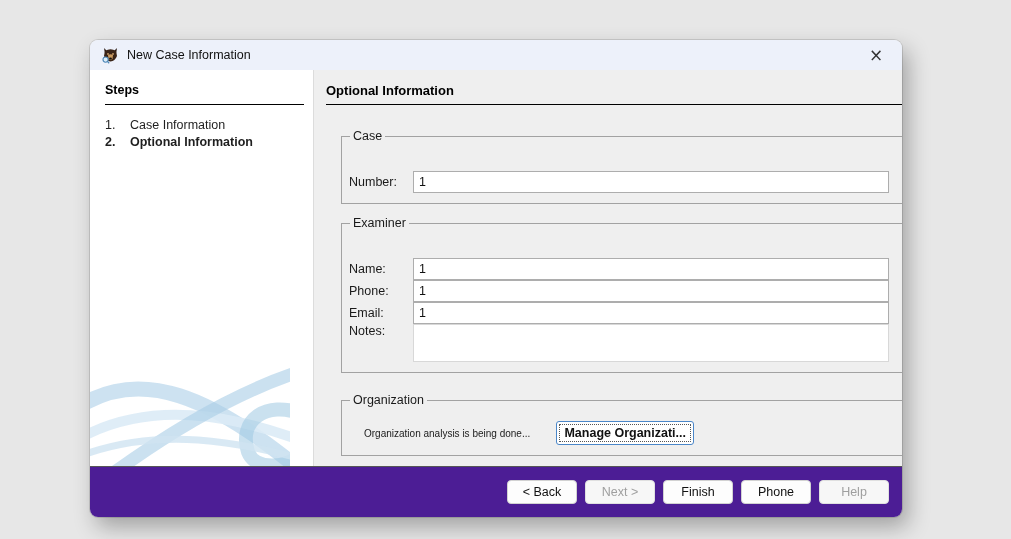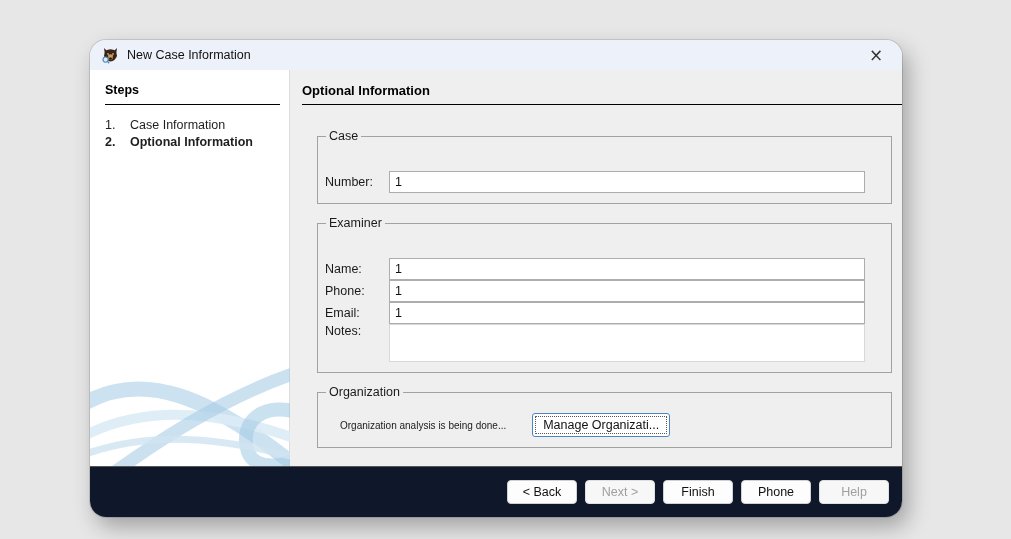--- a/index.html
+++ b/index.html
@@ -9,21 +9,21 @@
     background:#e7e7e7;
     position:relative;
     overflow:hidden;
     color:#1a1a1a;
   }
   .stage { position:absolute; inset:0; }
 
   
   .dialog {
     position:absolute; left:90px; top:40px; width:812px; height:477px;
-    border-radius:16px; background:#efefef; overflow:hidden;
+    border-radius:8px; background:#efefef; overflow:hidden;
     box-shadow: 0 0 0 1px rgba(0,0,0,0.12), 6px 10px 22px rgba(0,0,0,0.30);
   }
 
   
   .titlebar {
     position:absolute; left:0; top:0; right:0; height:30px;
     background:#edf1fa;
     display:flex; align-items:center; padding-left:12px;
   }
   .titlebar .app-icon { width:17px; height:17px; display:inline-block; }
@@ -33,21 +33,21 @@
     display:flex; align-items:center; justify-content:center;
     font-size:17px; color:#333; cursor:pointer; background:transparent; border:none;
     font-family:"DejaVu Sans", sans-serif;
   }
 
   
   .content { position:absolute; left:0; top:30px; right:0; bottom:51px; display:flex; }
 
   
   .sidebar {
-    width:200px; background:#ffffff; position:relative;
+    width:224px; background:#ffffff; position:relative;
     border-right:1px solid #dcdcdc; flex:none;
     padding:13px 9px 0 15px;
   }
   .steps-heading { font-size:12.5px; font-weight:bold; color:#000; }
   .steps-rule { border:none; border-top:1px solid #000; margin:7px 0 12px 0; }
   .step-item { display:flex; font-size:12.5px; line-height:17px; color:#1f1f1f; }
   .step-item .num { width:25px; flex:none; }
   .step-item.active { font-weight:bold; }
   .watermark { position:absolute; left:0; right:1px; bottom:0; height:110px; pointer-events:none; }
 
@@ -56,21 +56,21 @@
   .main-title { font-size:13px; font-weight:bold; color:#000; }
   .main-rule { border:none; border-top:1px solid #000; margin:6px 0 0 0; }
 
   fieldset {
     border:1px solid #a2a2a2; margin:0 10px 0 15px; padding:8px 26px 10px 7px;
     background:transparent;
   }
   fieldset legend { font-size:12.5px; color:#1a1a1a; padding:0 3px; margin-left:1px; }
   .fs-case { margin-top:24px; }
   .fs-examiner { margin-top:12px; }
-  .fs-org { margin-top:12px; }
+  .fs-org { margin-top:20px; }
 
   .form-row { display:flex; align-items:center; }
   .form-row.first { margin-top:20px; }
   .form-row .lbl { width:64px; flex:none; font-size:12.5px; color:#1a1a1a; }
   .form-row input[type="text"] {
     flex:none; width:476px; height:22px;
     border:1px solid #adadad; background:#fff; font-size:12.5px;
     padding:0 5px; font-family:inherit; color:#111; outline:none;
   }
   .form-row.notes { align-items:flex-start; }
@@ -90,31 +90,31 @@
   }
   .combo .combo-value { flex:1; }
   .combo .chev {
     width:8px; height:8px; border-right:1.5px solid #6b6b6b; border-bottom:1.5px solid #6b6b6b;
     transform:rotate(45deg) translateY(-2px); margin-left:4px; flex:none;
   }
   .manage-btn {
     margin-left:13px; width:138px; height:24px; background:#fff;
     border:1px solid #4a86c8; border-radius:3px; font-size:12.5px; color:#111;
     font-family:inherit; position:relative; cursor:pointer; flex:none;
-    white-space:nowrap; overflow:hidden;
+    white-space:nowrap; overflow:hidden;font-weight:bold;
   }
   .manage-btn::after {
     content:""; position:absolute; inset:2px; border:1px dotted #555; border-radius:1px;
     pointer-events:none;
   }
 
   
   .footer {
     position:absolute; left:0; right:0; bottom:0; height:51px;
-    background:#0f172a; border-top:1px solid #565656;
+    background:#4c1d95; border-top:1px solid #565656;
     display:flex; align-items:center; justify-content:flex-end;
     gap:8px; padding-right:13px;
   }
   .btn {
     width:70px; height:24px; background:#fdfdfd; border:1px solid #d2d2d2;
     border-radius:4px; font-size:12.5px; color:#111; font-family:inherit; cursor:pointer;
   }
   .btn.disabled { color:#9f9f9f; background:#f7f7f7; border-color:#e0e0e0; cursor:default; }
 </style>
 </head>

